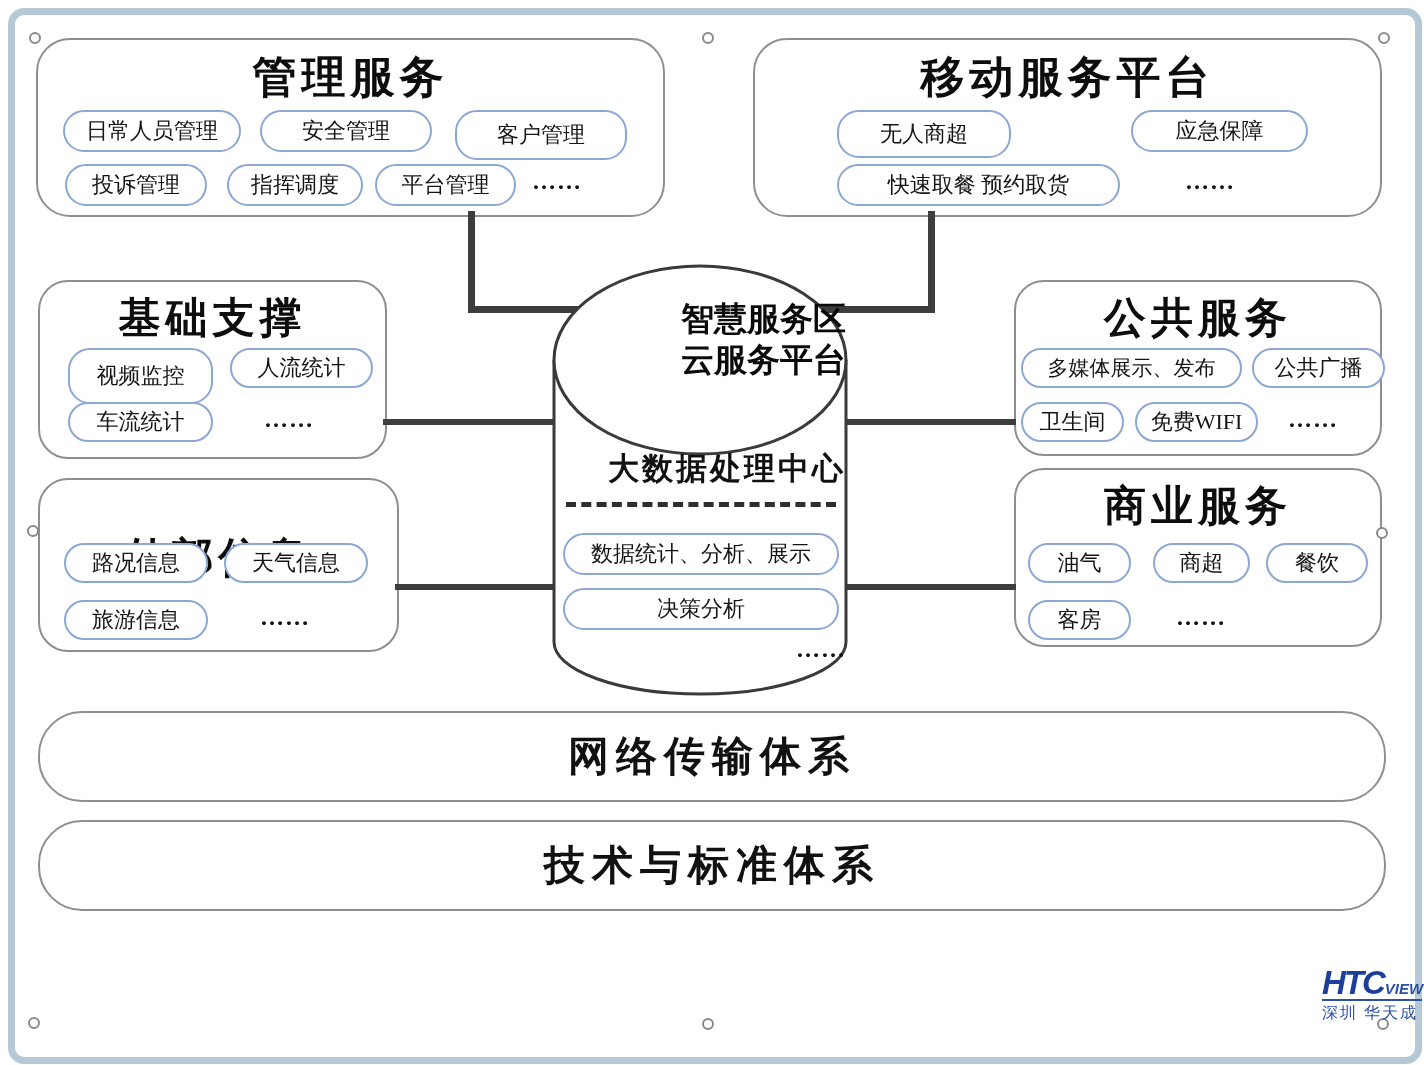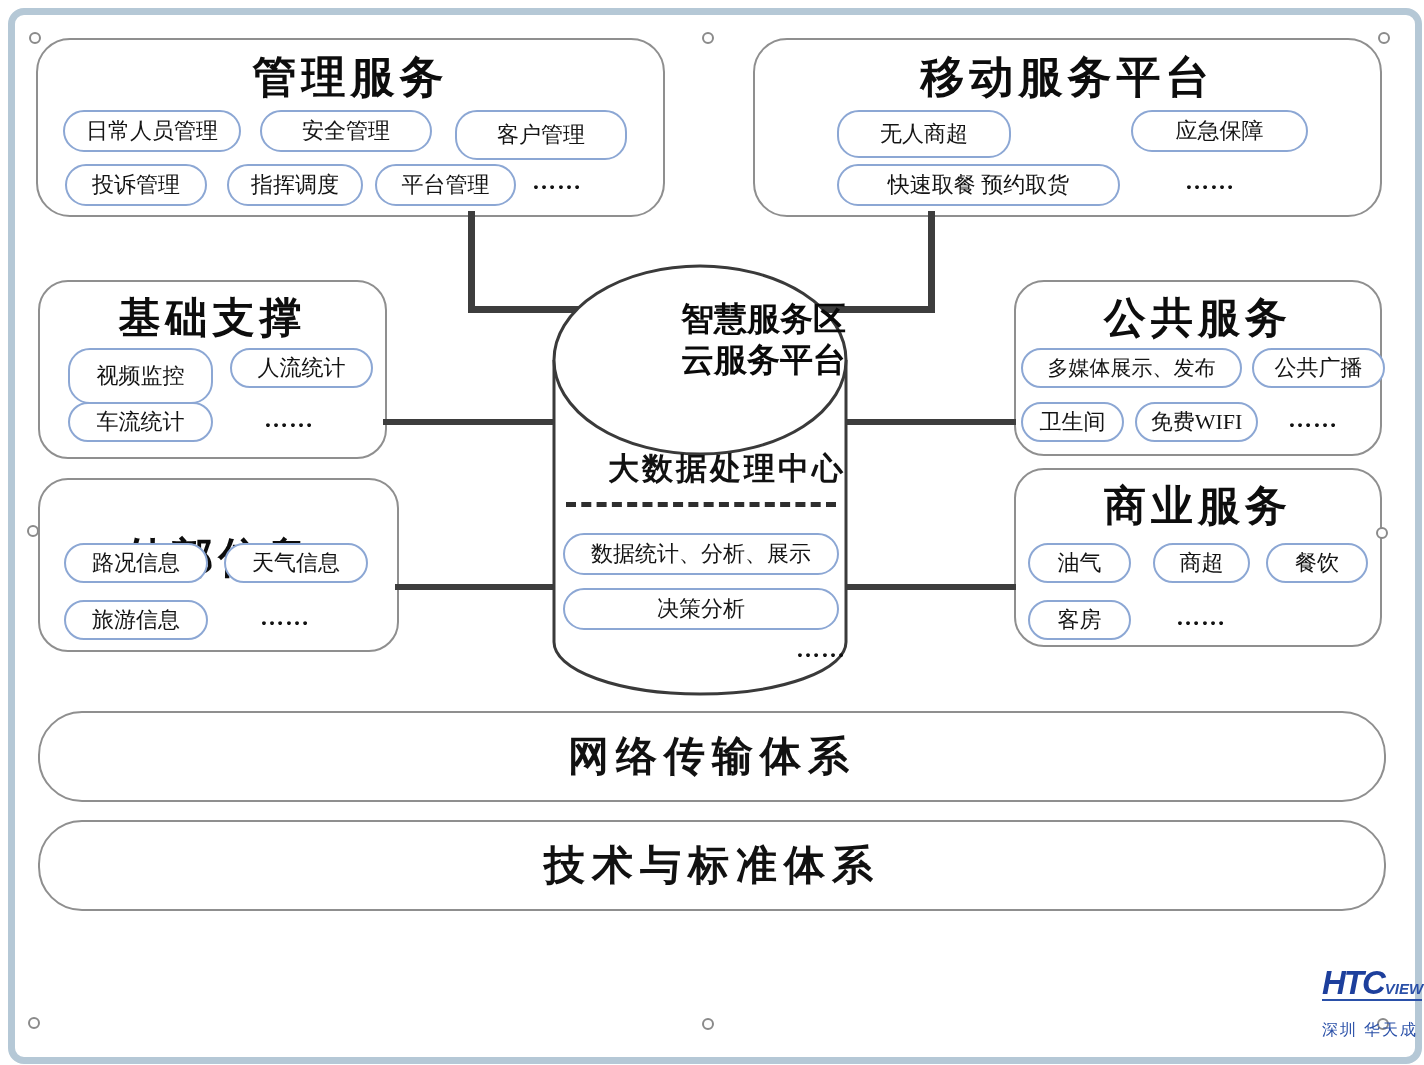--- a/index.html
+++ b/index.html
@@ -24,21 +24,21 @@
         border:2px solid #8a8a8a;box-sizing:border-box;z-index:6;}
   .divider-dashed{position:absolute;left:566px;top:502px;width:270px;height:0;
         border-top:5px dashed #2e2e2e;z-index:3;}
   .logo{position:absolute;left:1322px;top:966px;width:100px;z-index:7;
         font-family:"Liberation Sans", sans-serif;}
   .logo-row{display:flex;align-items:baseline;border-bottom:2px solid #2a50a8;padding-bottom:0px;}
   .logo-brand{font-size:33px;font-weight:900;font-style:italic;color:#1d3f9c;
         letter-spacing:-2px;line-height:1;}
   .logo-suffix{font-size:15px;font-weight:900;font-style:italic;color:#2a50a8;
         text-transform:uppercase;line-height:1;margin-left:1px;}
-  .logo-sub{font-size:16px;color:#2a50a8;letter-spacing:2px;margin-top:19px;white-space:nowrap;
+  .logo-sub{font-size:16px;color:#2a50a8;letter-spacing:2px;margin-top:2px;white-space:nowrap;
         font-family:"Liberation Serif", serif;}
 </style>
 </head>
 <body>
 
 <div class="page">
 
   <div class="outer-frame"></div>
 
   <div class="conn" style="left:468px;top:211px;width:7px;height:102px;"></div>

